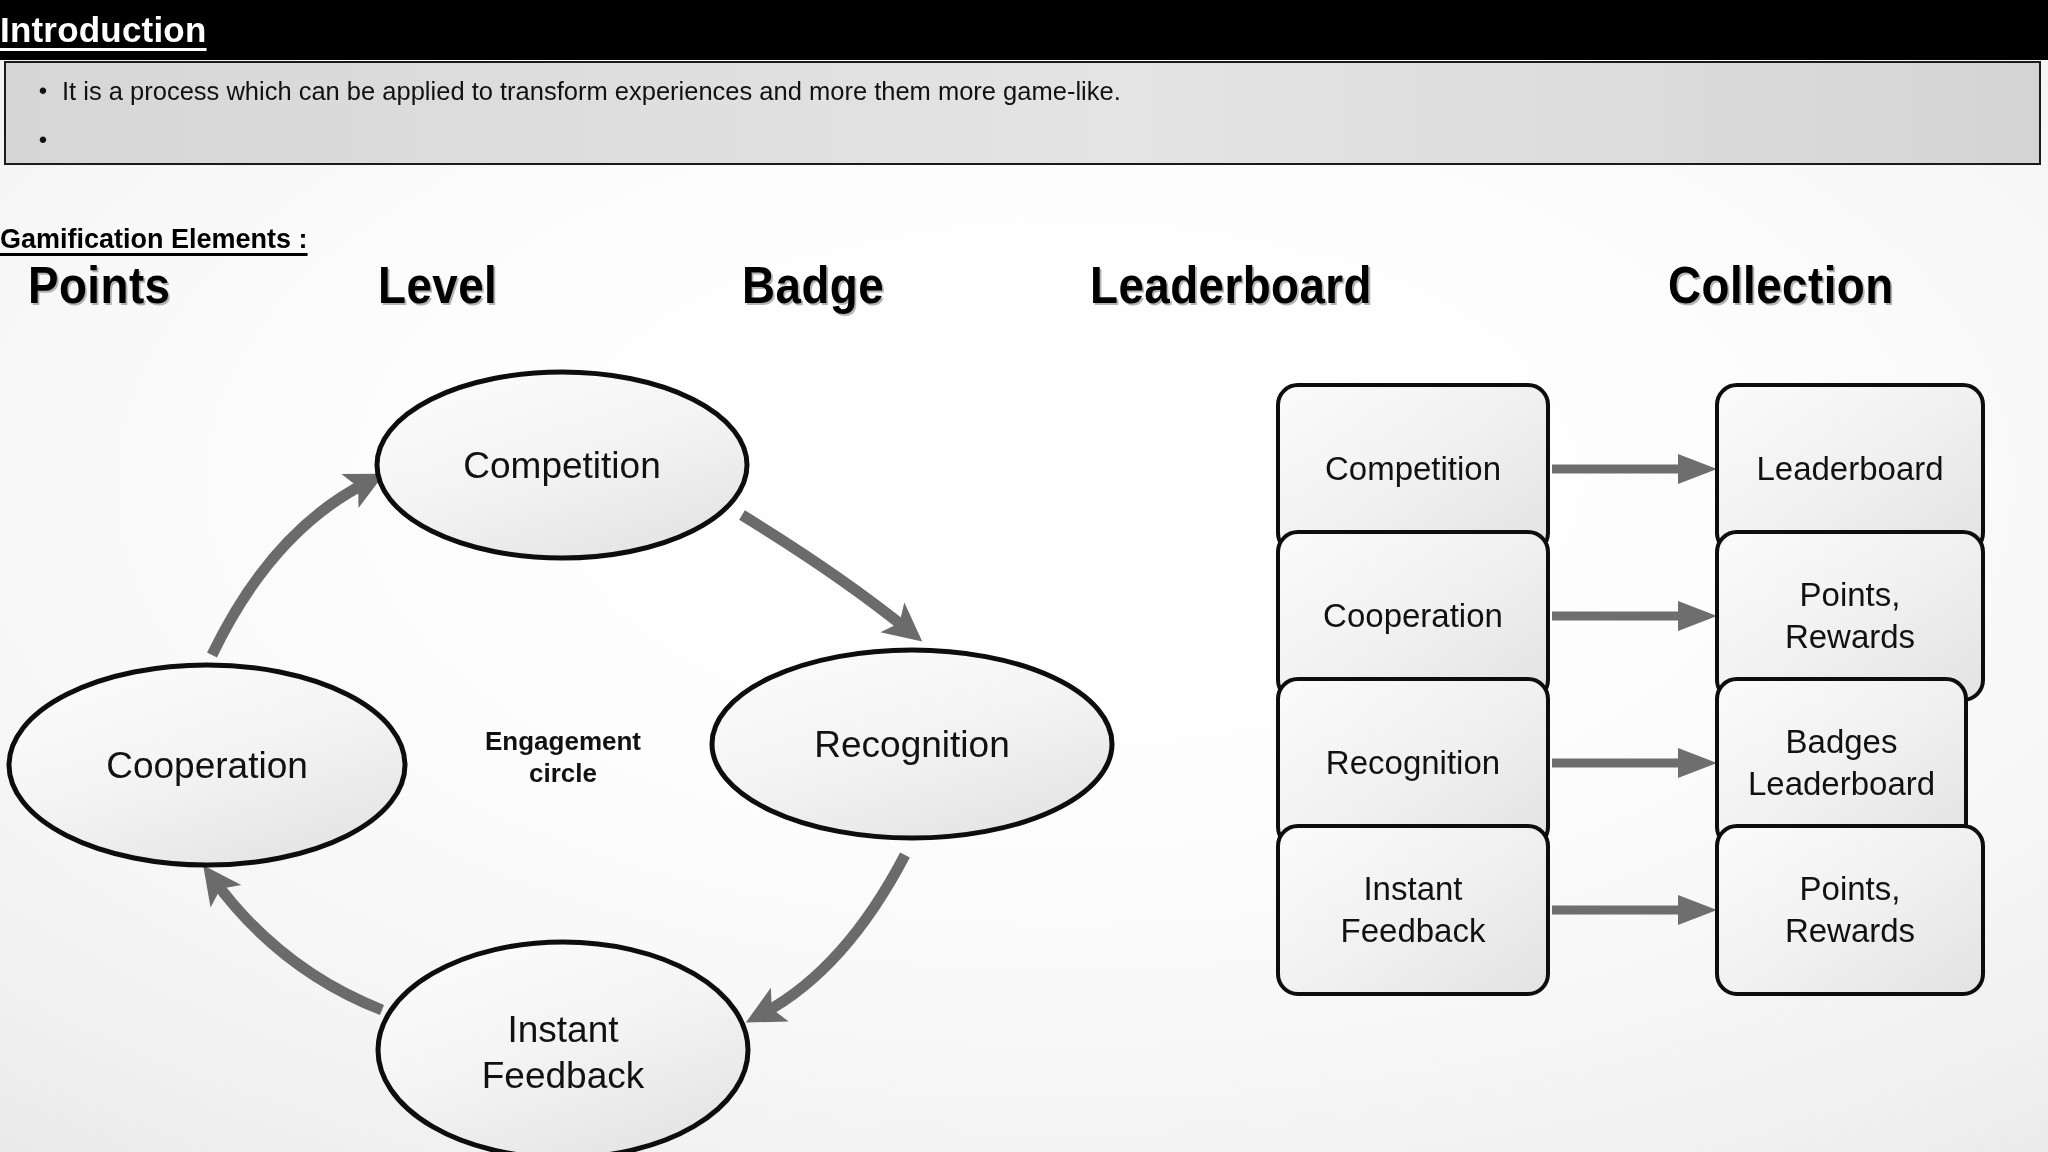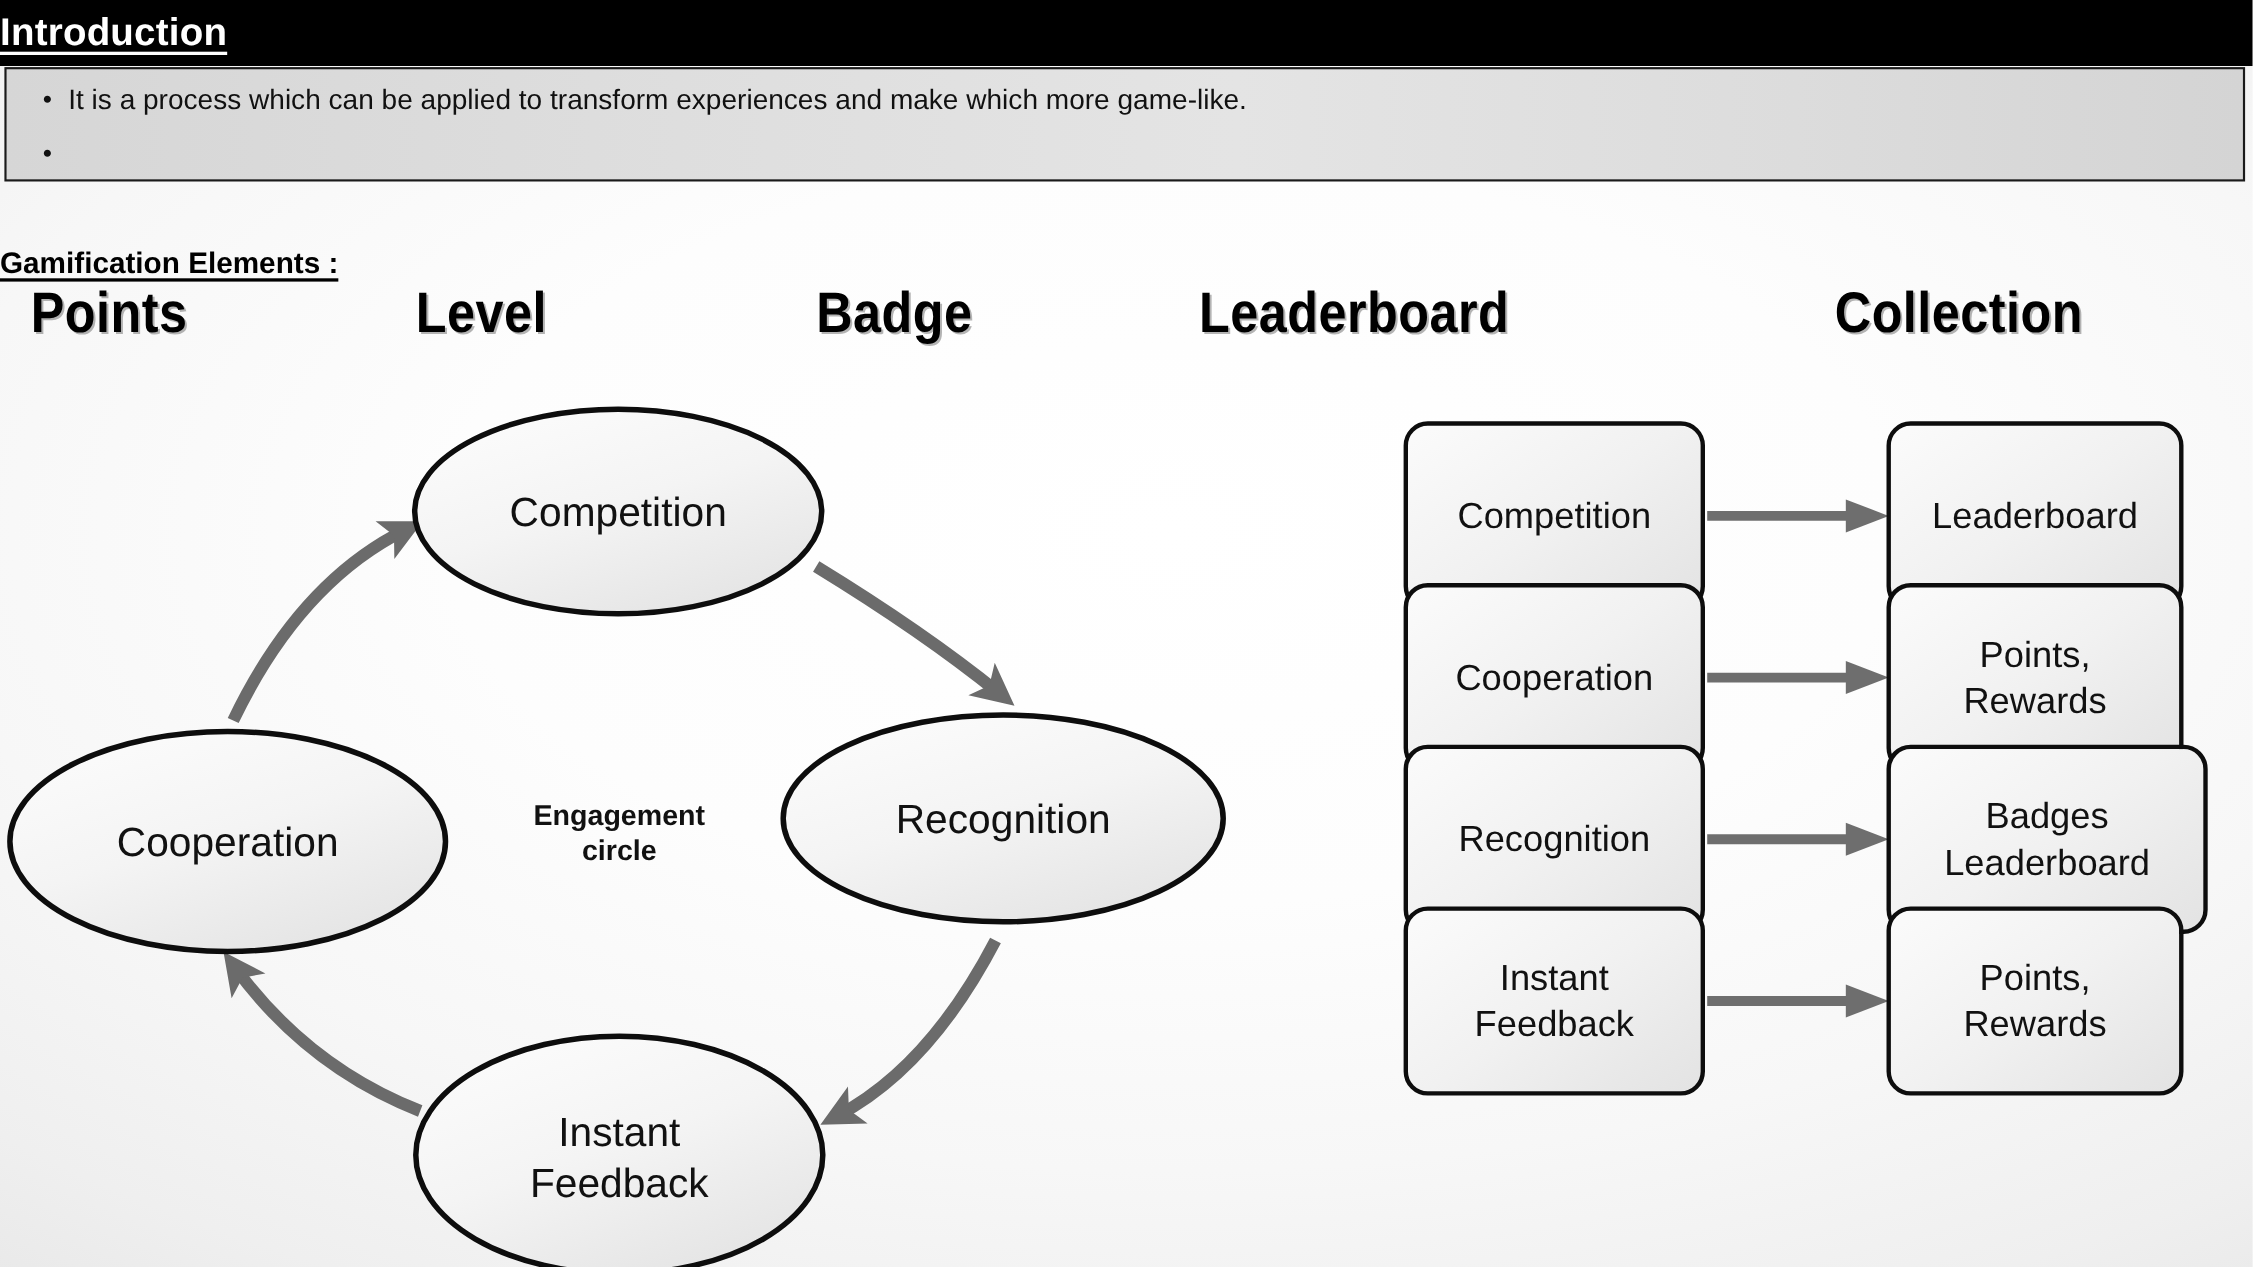--- a/index.html
+++ b/index.html
@@ -184,21 +184,21 @@
 
 <div id="slide">
 
   <div id="title-bar">
     <div id="title-text">Introduction</div>
   </div>
 
   <div id="bullet-box">
     <div class="bullet-row">
       <div class="bullet-dot">•</div>
-      <div class="bullet-text">It is a process which can be applied to transform experiences and make which more game-like.</div>
+      <div class="bullet-text">It is a process which can be applied to transform experiences and more them more game-like.</div>
     </div>
     <div class="bullet-row">
       <div class="bullet-dot">•</div>
     </div>
   </div>
 
   <div id="gami-heading">
     <span>Gamification Elements :</span>
   </div>
 
@@ -287,21 +287,21 @@
 
   <div class="map-box" style="left:1715px; top:383px; width:270px; height:172px;">
     <span>Leaderboard</span>
   </div>
   <div class="map-box" style="left:1715px; top:530px; width:270px; height:172px;">
     <span>
       <span>Points,</span><br>
       <span>Rewards</span>
     </span>
   </div>
-  <div class="map-box" style="left:1715px; top:677px; width:292px; height:172px;">
+  <div class="map-box" style="left:1715px; top:677px; width:253px; height:172px;">
     <span>
       <span>Badges</span><br>
       <span>Leaderboard</span>
     </span>
   </div>
   <div class="map-box" style="left:1715px; top:824px; width:270px; height:172px;">
     <span>
       <span>Points,</span><br>
       <span>Rewards</span>
     </span>

